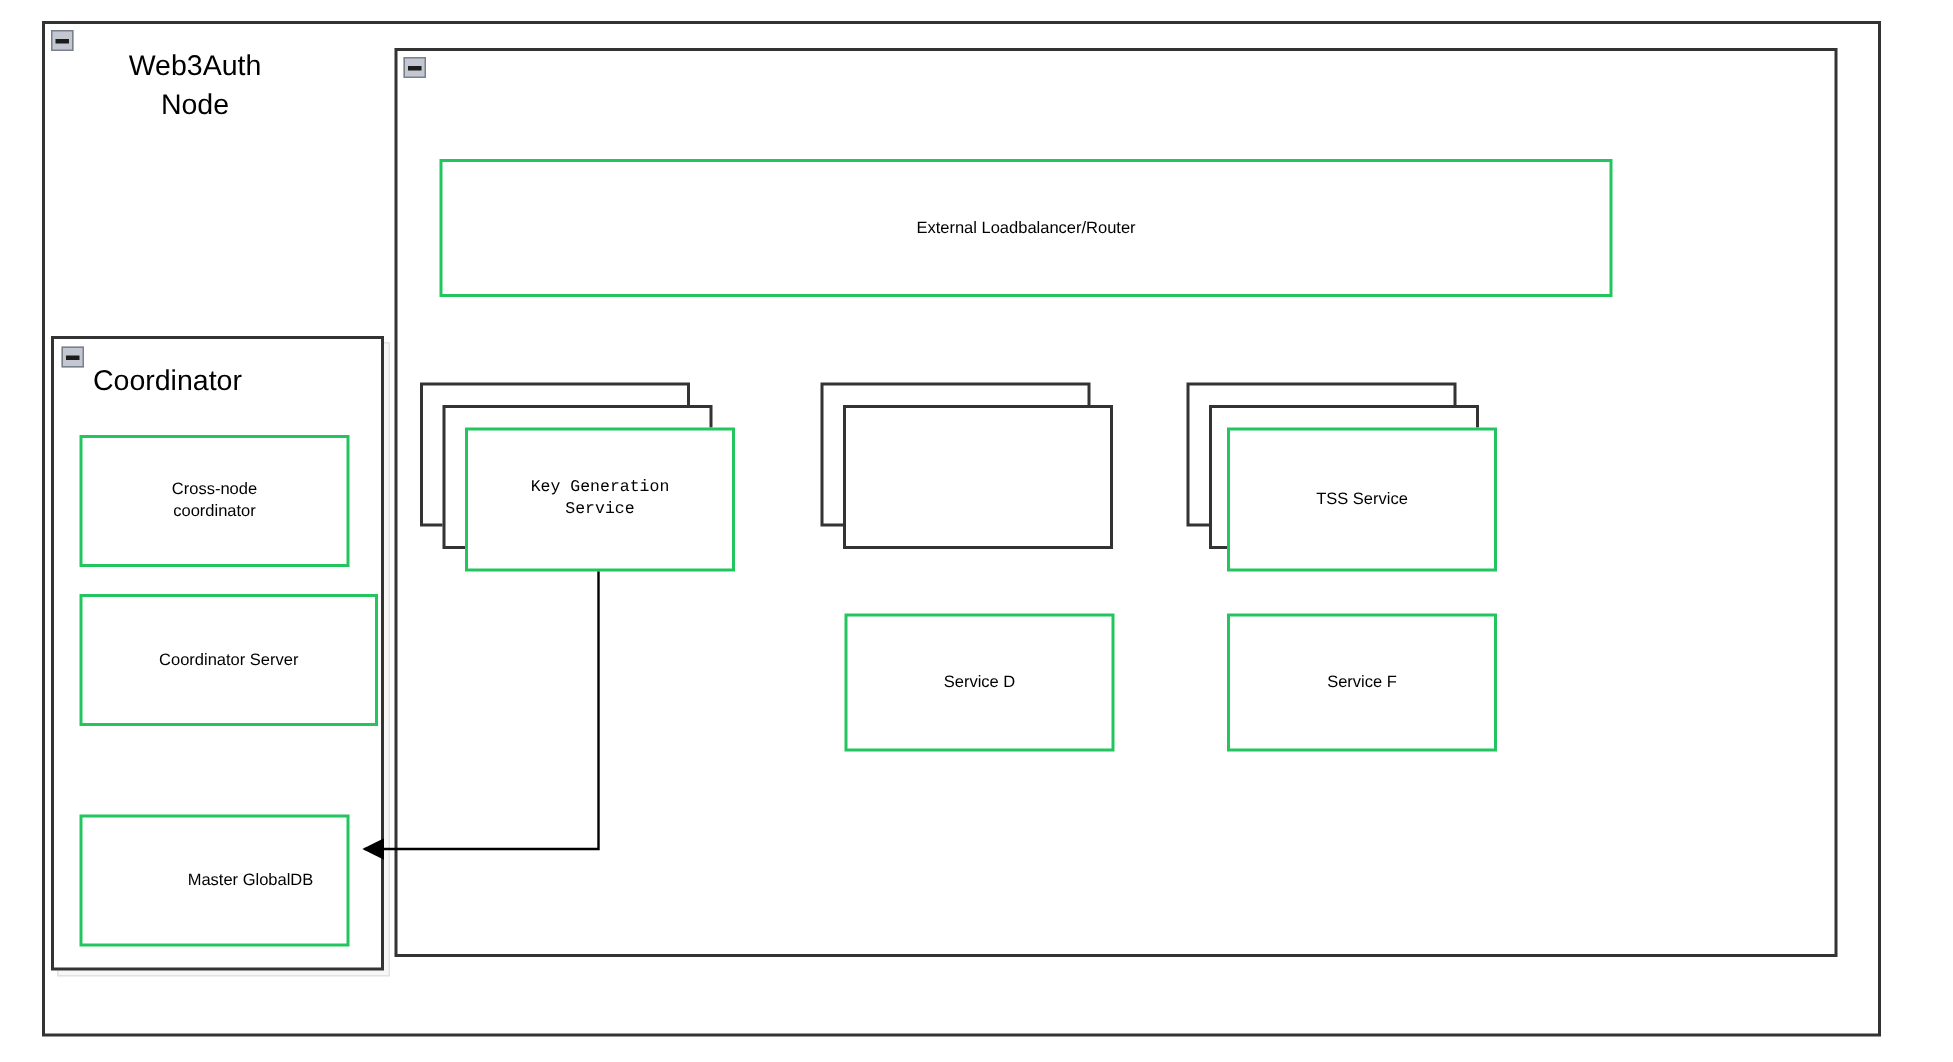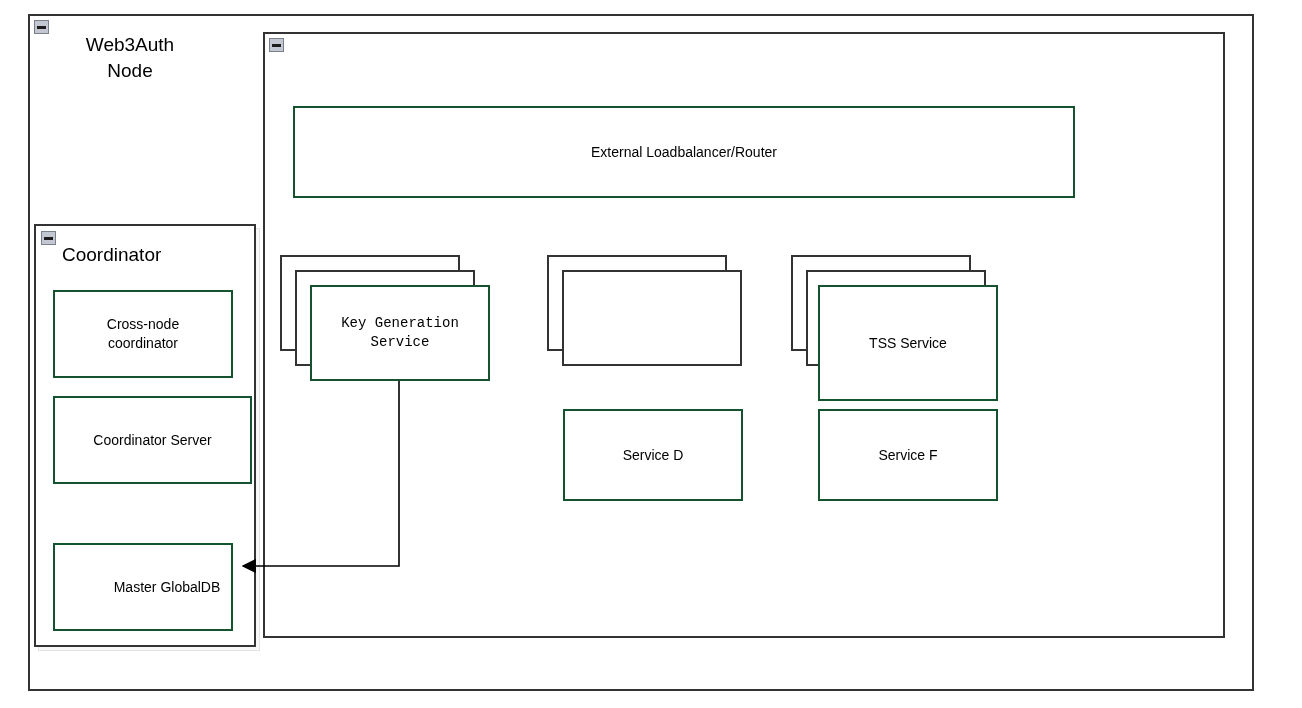--- a/index.html
+++ b/index.html
@@ -22,27 +22,27 @@
   
   .container-box {
     position: absolute;
     background: #ffffff;
     border: 2px solid #333333;
     box-sizing: border-box;
   }
   .node-box {
     position: absolute;
     background: #ffffff;
-    border: 2px solid #14532d;
+    border: 2px solid #22c55e;
     box-sizing: border-box;
     display: flex;
     align-items: center;
     justify-content: center;
     text-align: center;
-    font-size: 14px;
+    font-size: 11px;
     color: #000000;
     line-height: 1.35;
   }
   .stack-shadow {
     position: absolute;
     background: #ffffff;
     border: 2px solid #333333;
     box-sizing: border-box;
   }
 
@@ -120,21 +120,21 @@
   <div class="node-box" style="left:310px; top:285px; width:180px; height:96px;">
     <span style="white-space: pre-line; font-family: Liberation Mono, monospace;">Key Generation
 Service</span>
   </div>
 
   <div class="stack-shadow" style="left:547px; top:255px; width:180px; height:96px;"></div>
   <div class="stack-shadow" style="left:562px; top:270px; width:180px; height:96px;"></div>
 
   <div class="stack-shadow" style="left:791px; top:255px; width:180px; height:96px;"></div>
   <div class="stack-shadow" style="left:806px; top:270px; width:180px; height:96px;"></div>
-  <div class="node-box" style="left:818px; top:285px; width:180px; height:116px;">
+  <div class="node-box" style="left:818px; top:285px; width:180px; height:96px;">
     <span style="white-space: pre-line;">TSS Service</span>
   </div>
 
   <div class="node-box" style="left:563px; top:409px; width:180px; height:92px;justify-content:center;">
     <span>Service D</span>
   </div>
 
   <div class="node-box" style="left:818px; top:409px; width:180px; height:92px;">
     <span>Service F</span>
   </div>

